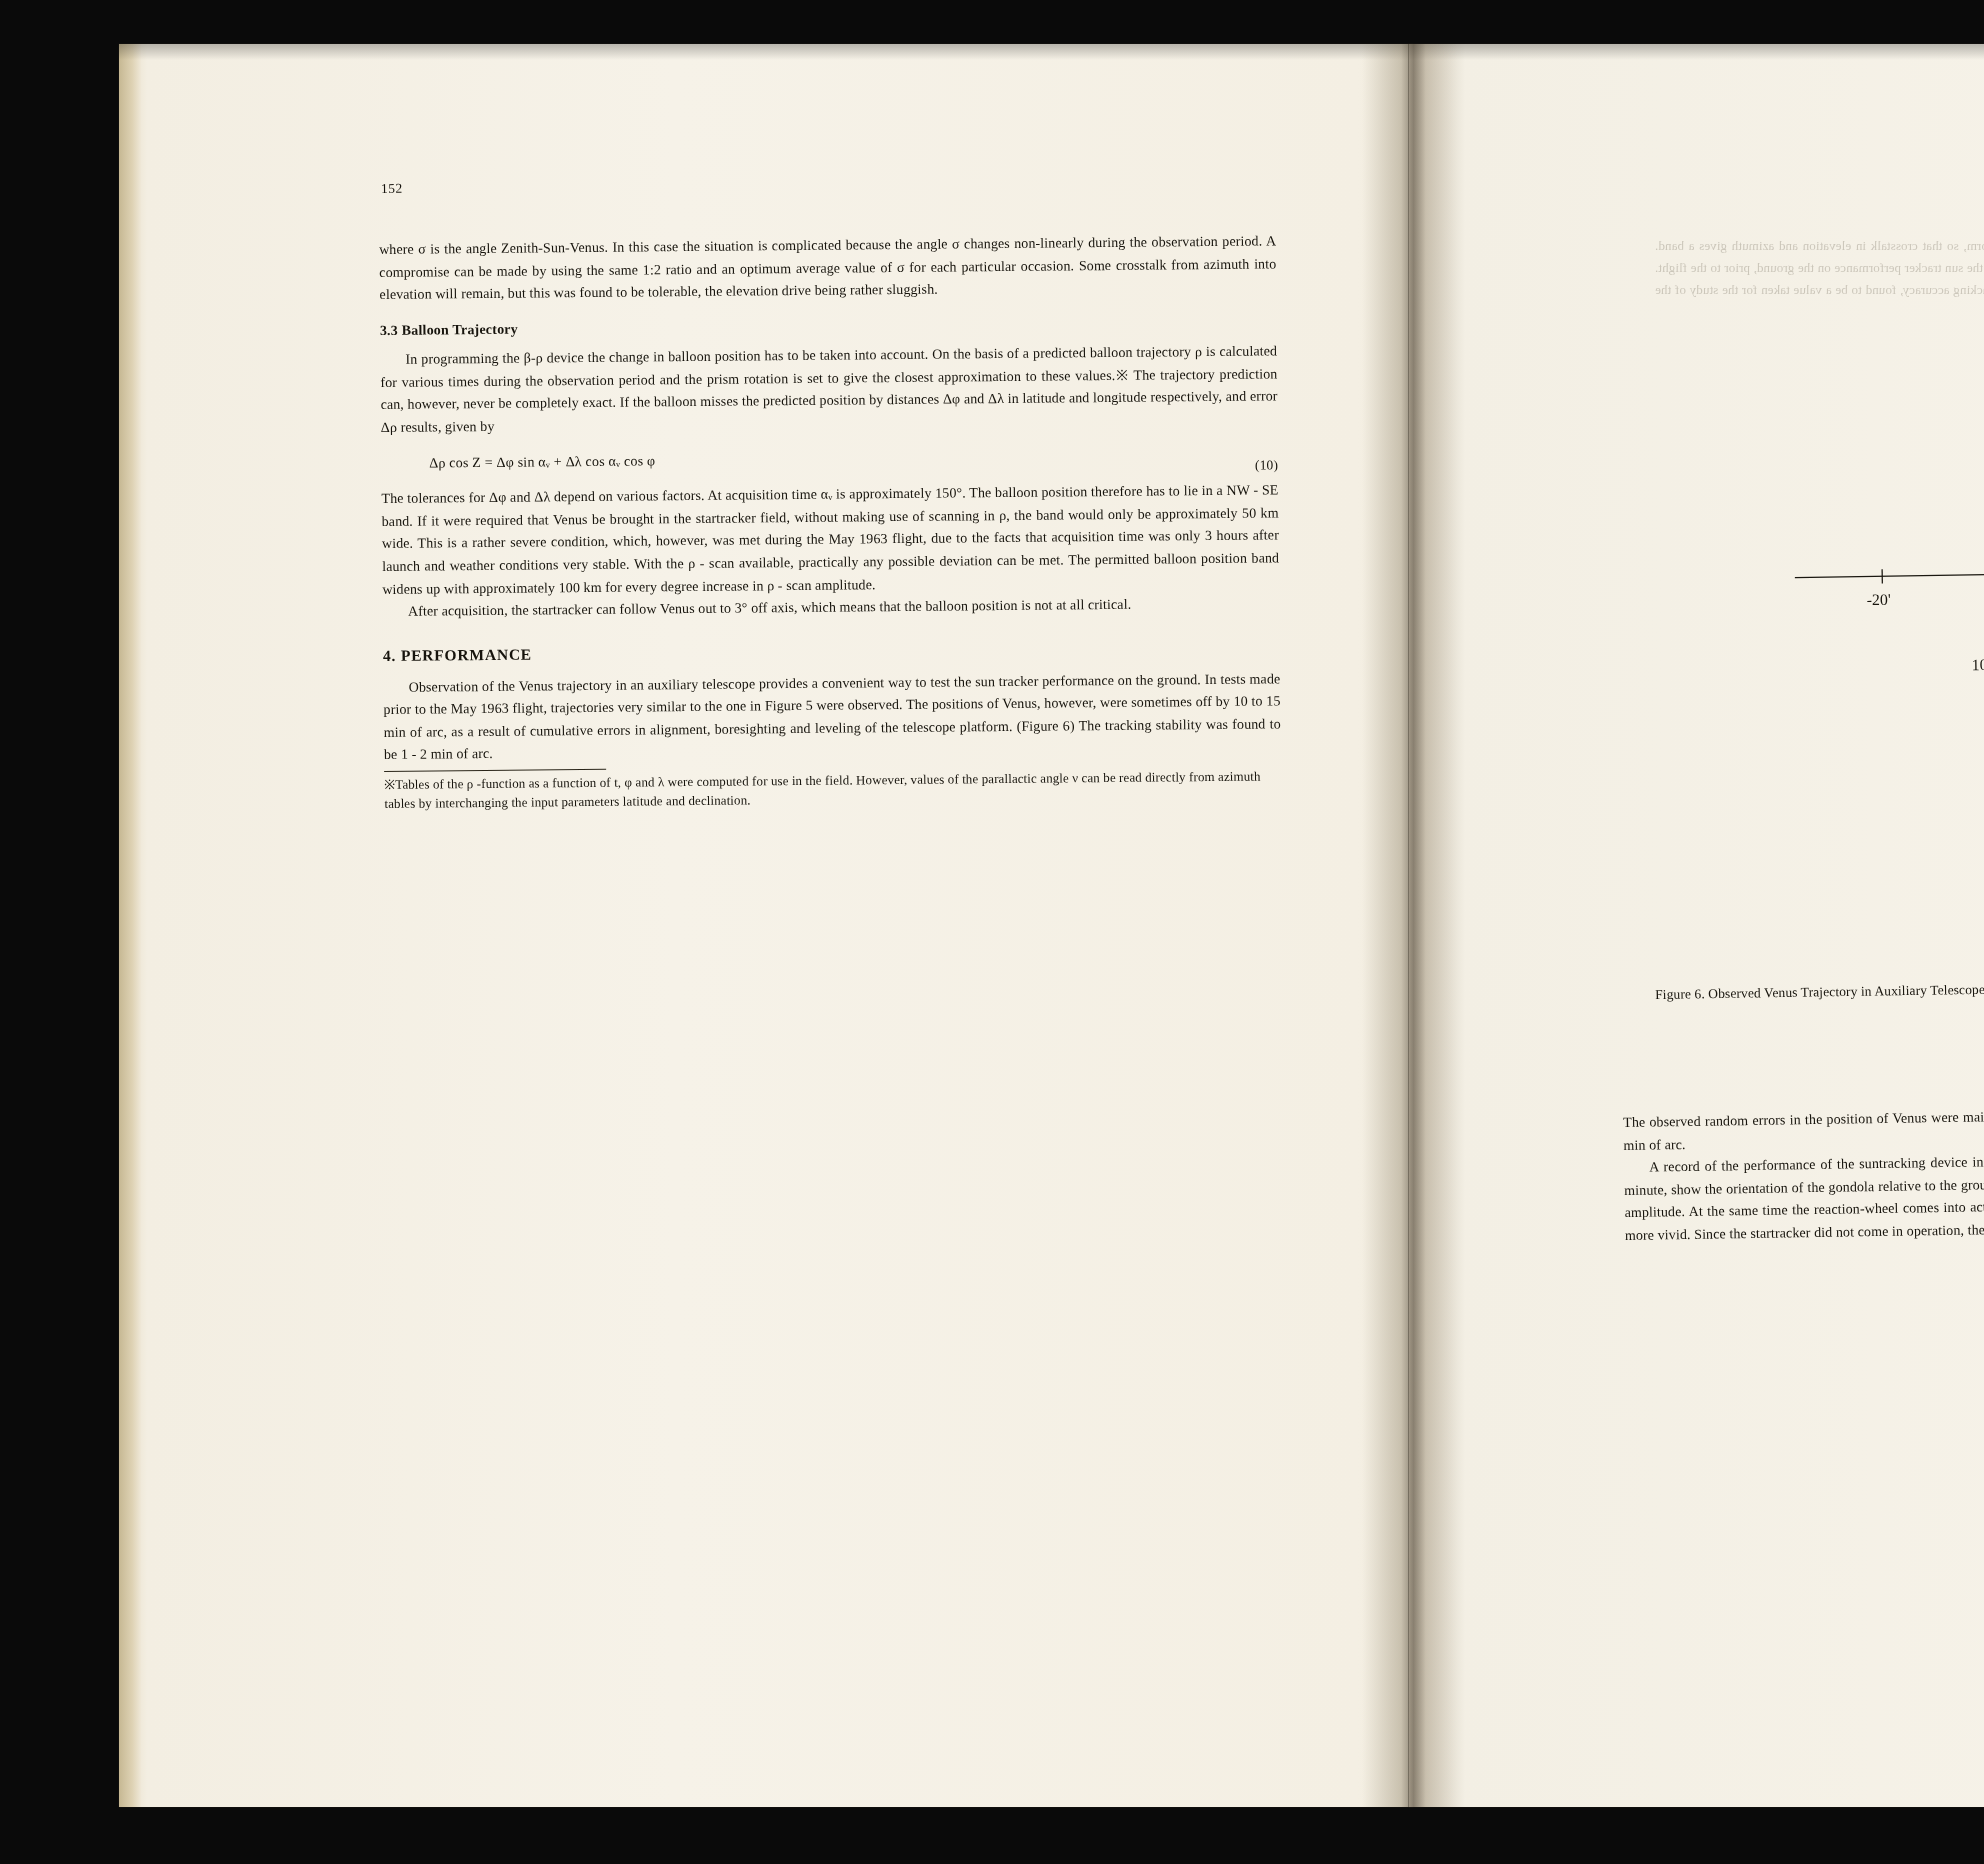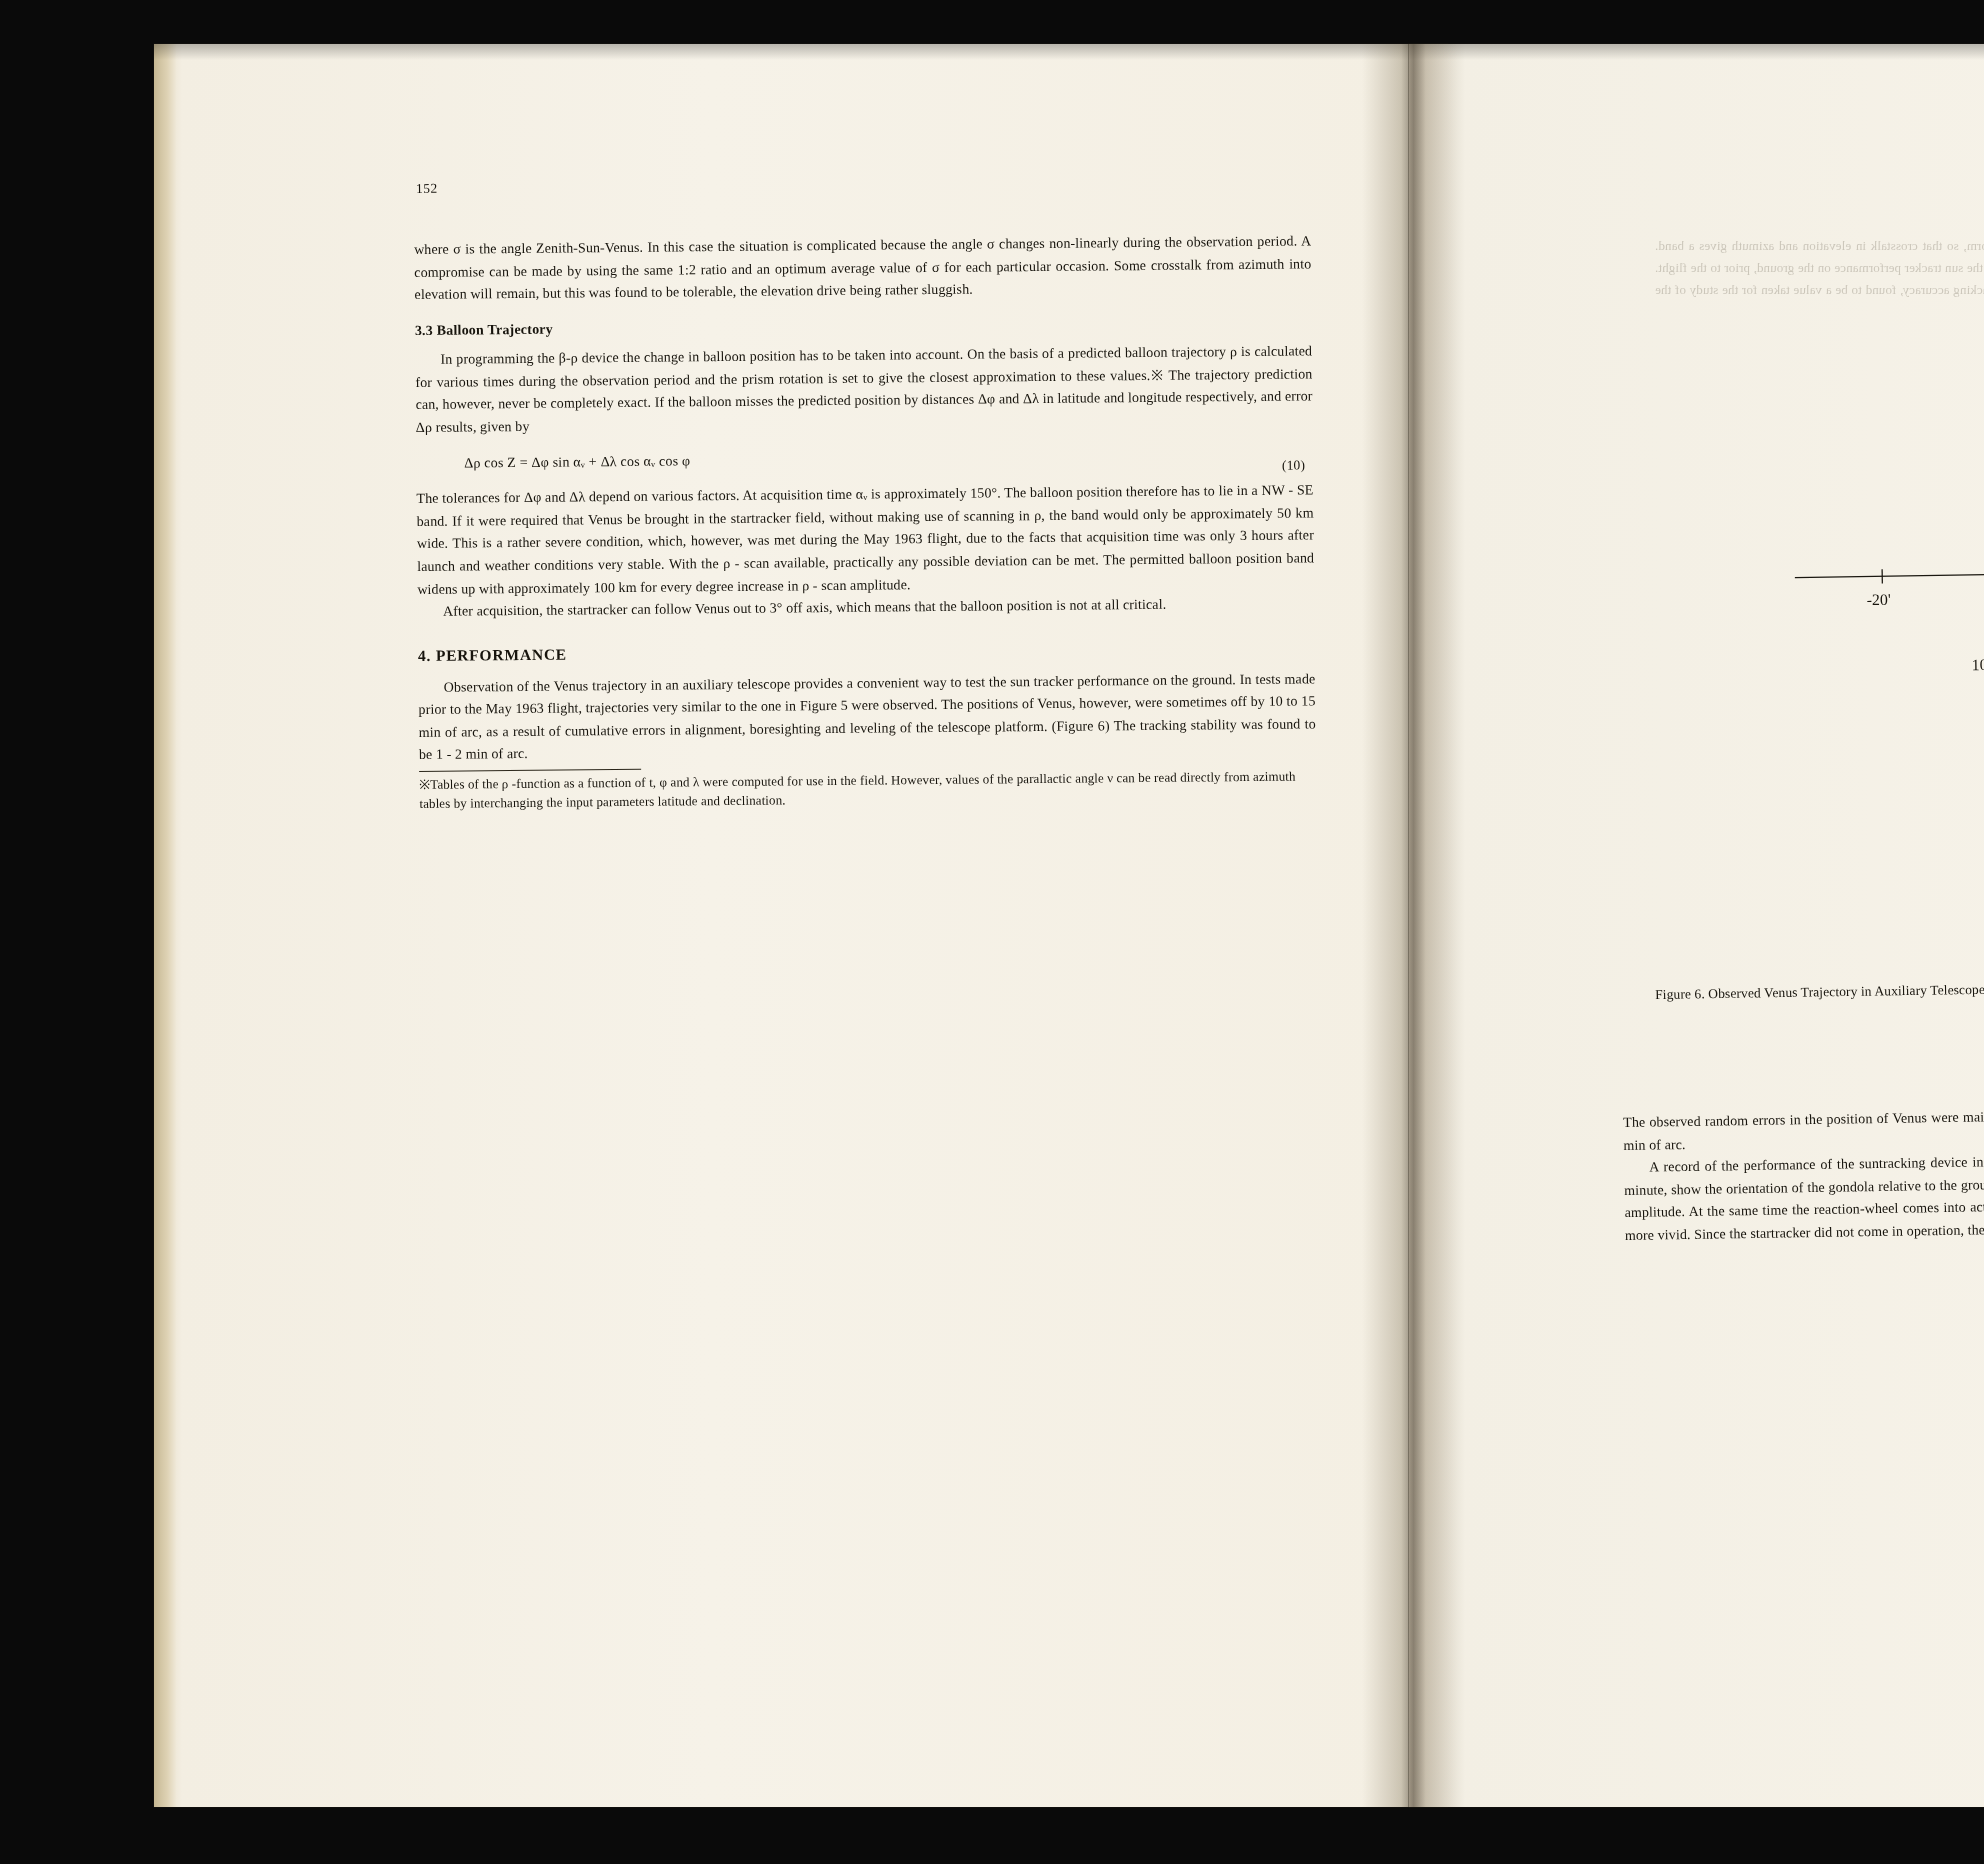--- a/index.html
+++ b/index.html
@@ -4,41 +4,41 @@
 <style>
   html,body{margin:0;padding:0;background:#000;}
   body{width:2813px;height:1864px;font-family:"Liberation Serif",serif;}
   .scene{position:relative;width:2813px;height:1864px;background:#0a0a0a;overflow:hidden;}
 
   
   .book{position:absolute;left:119px;top:44px;width:2580px;height:1763px;}
   .page{position:absolute;top:0;height:1763px;background:#f5f0e4;}
   .page.left{left:0;width:1294px;
     background:linear-gradient(to right,#d8cdb4 0px,#e9e0cb 10.3px,#f3eee2 28px,#f6f2e8 556px,#f4efe3 1239px,#efe9db 1294px);
-    box-shadow: 0 0 0 0.4px #1b1812; margin-left: 35px;}
+    box-shadow: 0 0 0 0.4px #1b1812;}
   .page.right{left:1290px;width:1290px;
     background:linear-gradient(to right,#e7ded0 0px,#f3efe4 48px,#f6f2e8 675px,#f3eee1 1211px,#dfd3ba 1290px);
     box-shadow: 0 0 0 0.4px #1b1812;}
   .gutter{position:absolute;left:1243px;top:0;width:103px;height:1763px;
     background:linear-gradient(to right,rgba(90,78,55,0.0) 0%,rgba(110,96,66,0.30) 38%,rgba(60,50,32,0.55) 50%,rgba(110,96,66,0.28) 62%,rgba(90,78,55,0.0) 100%);}
   .edge-left{position:absolute;left:0;top:0;width:22px;height:1763px;
     background:linear-gradient(to right,#c6b893,#ded2b4 60%,#efe8d8);}
   .pagetop-shadow{position:absolute;left:0;right:0;top:0;height:16px;
     background:linear-gradient(to bottom,rgba(0,0,0,0.25),rgba(0,0,0,0));}
 
   
   .folio{position:absolute;font-size:13.5px;letter-spacing:0.4px;color:#15120c;}
   .col{position:absolute;color:#17140d;}
   p{margin:0 0 0 0;}
   .body{font-size:14px;line-height:22.6px;text-align:justify;letter-spacing:0.1px;color:#17140d;}
   .indent{text-indent:25.4px;}
   .head{font-size:14px;font-weight:bold;letter-spacing:0.2px;margin:16px 0 10.3px 0;}
   .head2{font-size:15.5px;font-weight:bold;letter-spacing:0.8px;margin:23px 0 12px 0;}
   .eq{position:relative;font-size:14px;margin:16.7px 0 16px 0;letter-spacing:0.2px;}
-  .eq .num{position:absolute;right:8px;top:10.3px;font-size:13.5px;}
+  .eq .num{position:absolute;right:0;top:10.3px;font-size:13.5px;}
   .foot{font-size:13px;line-height:18.7px;letter-spacing:0.1px;}
 
   
   .tilt-l{transform:rotate(-0.55deg);transform-origin:left top;}
   .tilt-r{transform:rotate(-0.9deg);transform-origin:left top;}
 
   
   .figwrap{position:absolute;}
   .figcap{position:absolute;font-size:13.5px;line-height:19.5px;letter-spacing:0.1px;color:#17140d;}
 

